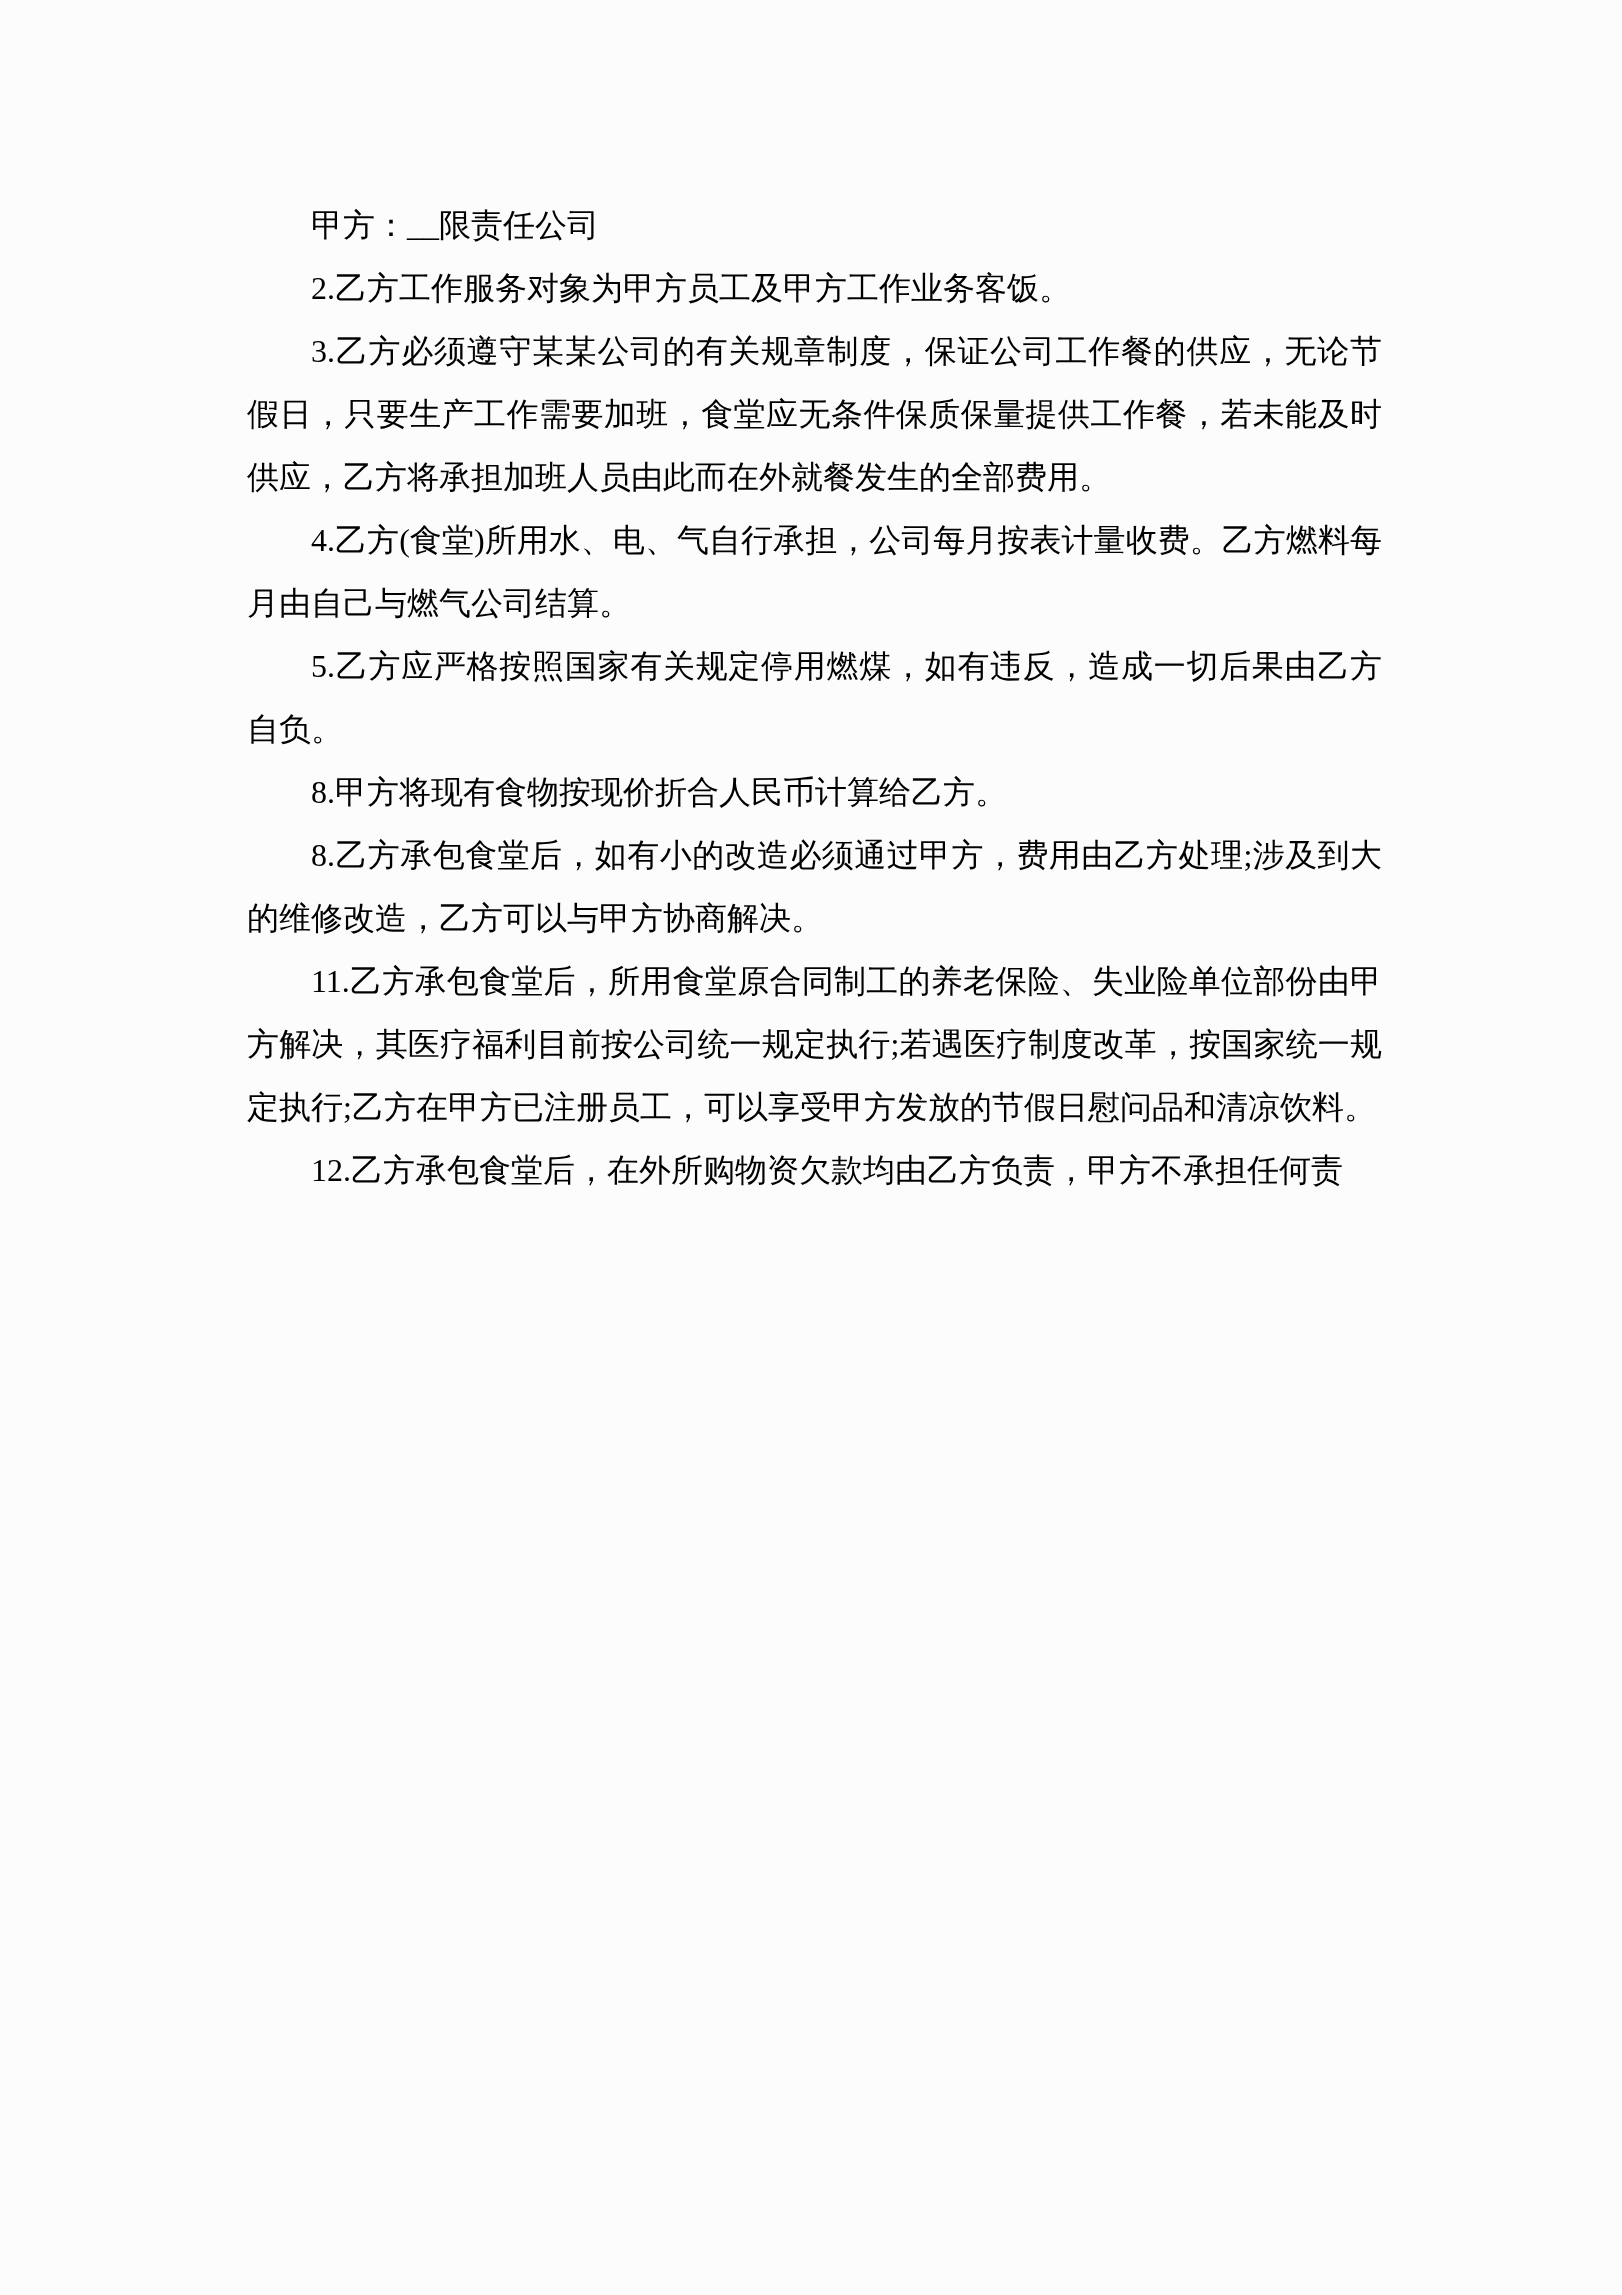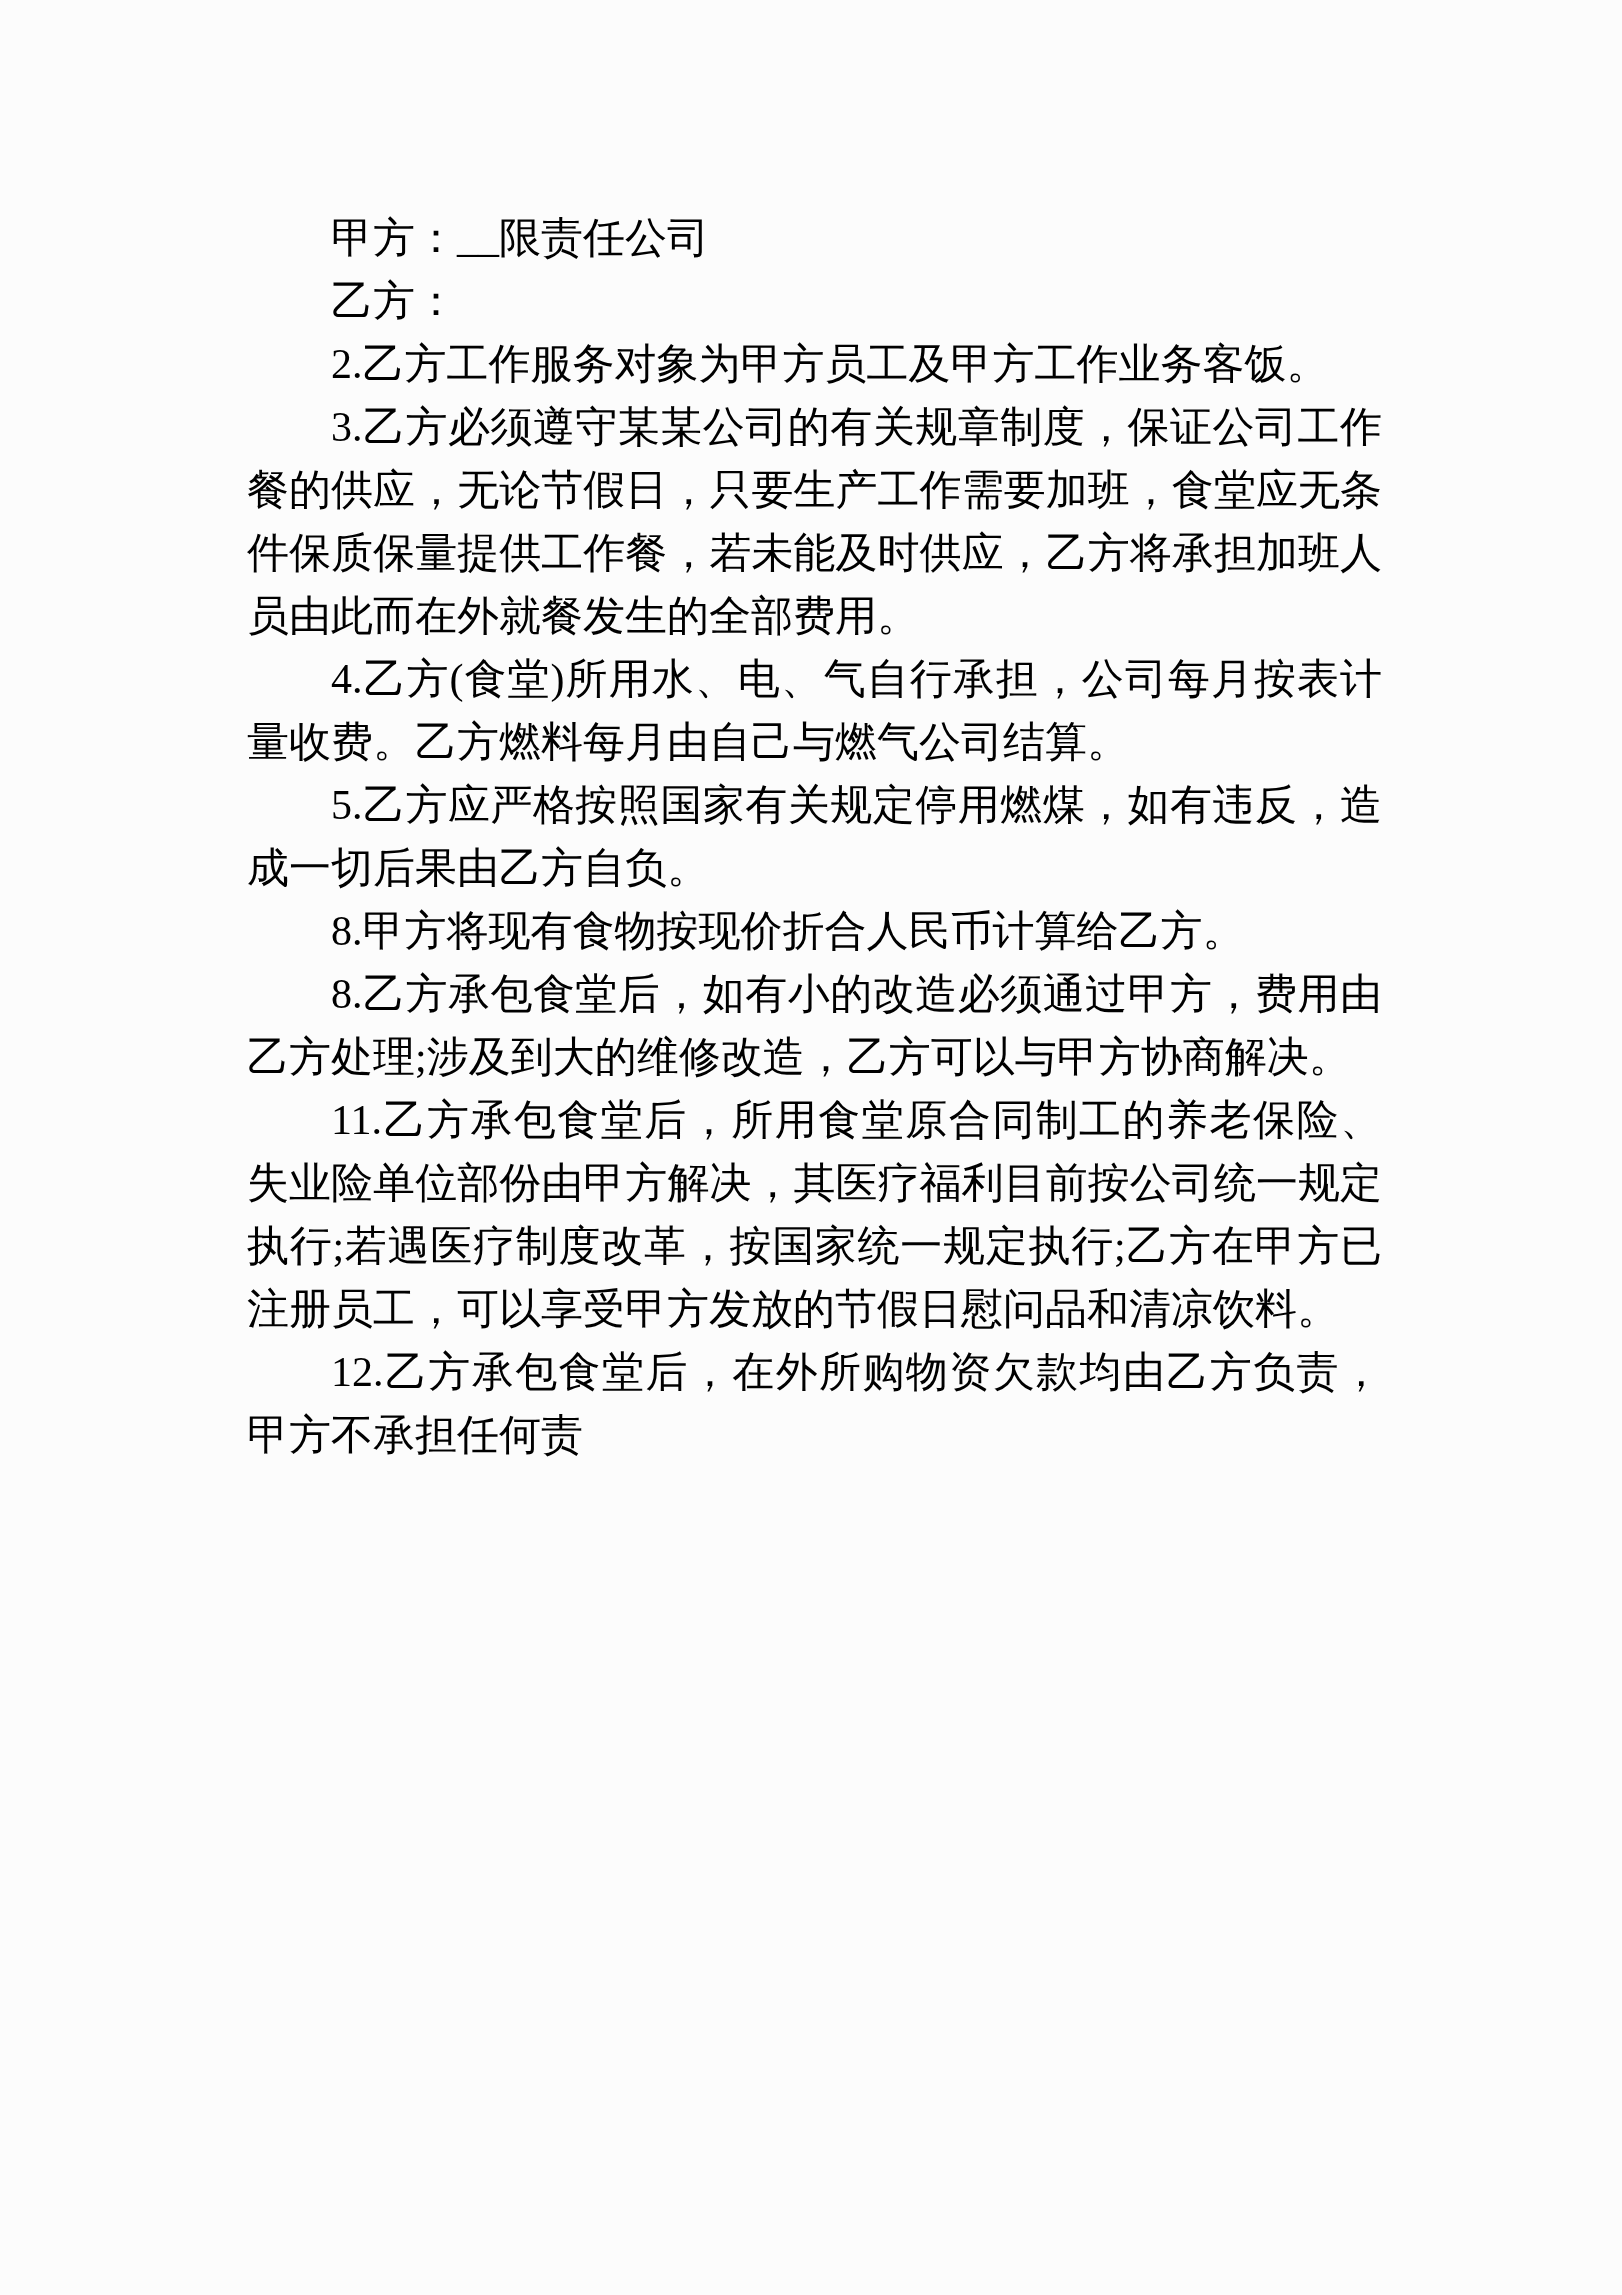--- a/index.html
+++ b/index.html
@@ -12,40 +12,39 @@
     width: 1623px;
     height: 2295px;
     background: #fcfcfc;
     overflow: hidden;
     font-family: "Liberation Serif", "DejaVu Serif", serif;
     color: #000000;
   }
   .text-block {
     position: absolute;
     left: 247px;
-    top: 207px;
+    top: 194px;
     width: 1135px;
-    font-size: 42px;
+    font-size: 32px;
     line-height: 63px;
     text-align: justify;
   }
   .text-block p {
     margin: 0;
     padding: 0;
     text-indent: 2em;
     word-break: break-all;
   }
 </style>
 </head>
 <body>
 
 <div class="page">
   <div class="text-block">
     <p>甲方：__限责任公司</p>
-    <p>乙方：</p>
     <p>2.乙方工作服务对象为甲方员工及甲方工作业务客饭。</p>
     <p>3.乙方必须遵守某某公司的有关规章制度，保证公司工作餐的供应，无论节假日，只要生产工作需要加班，食堂应无条件保质保量提供工作餐，若未能及时供应，乙方将承担加班人员由此而在外就餐发生的全部费用。</p>
     <p>4.乙方(食堂)所用水、电、气自行承担，公司每月按表计量收费。乙方燃料每月由自己与燃气公司结算。</p>
     <p>5.乙方应严格按照国家有关规定停用燃煤，如有违反，造成一切后果由乙方自负。</p>
     <p>8.甲方将现有食物按现价折合人民币计算给乙方。</p>
     <p>8.乙方承包食堂后，如有小的改造必须通过甲方，费用由乙方处理;涉及到大的维修改造，乙方可以与甲方协商解决。</p>
     <p>11.乙方承包食堂后，所用食堂原合同制工的养老保险、失业险单位部份由甲方解决，其医疗福利目前按公司统一规定执行;若遇医疗制度改革，按国家统一规定执行;乙方在甲方已注册员工，可以享受甲方发放的节假日慰问品和清凉饮料。</p>
     <p>12.乙方承包食堂后，在外所购物资欠款均由乙方负责，甲方不承担任何责</p>
   </div>
 </div>

